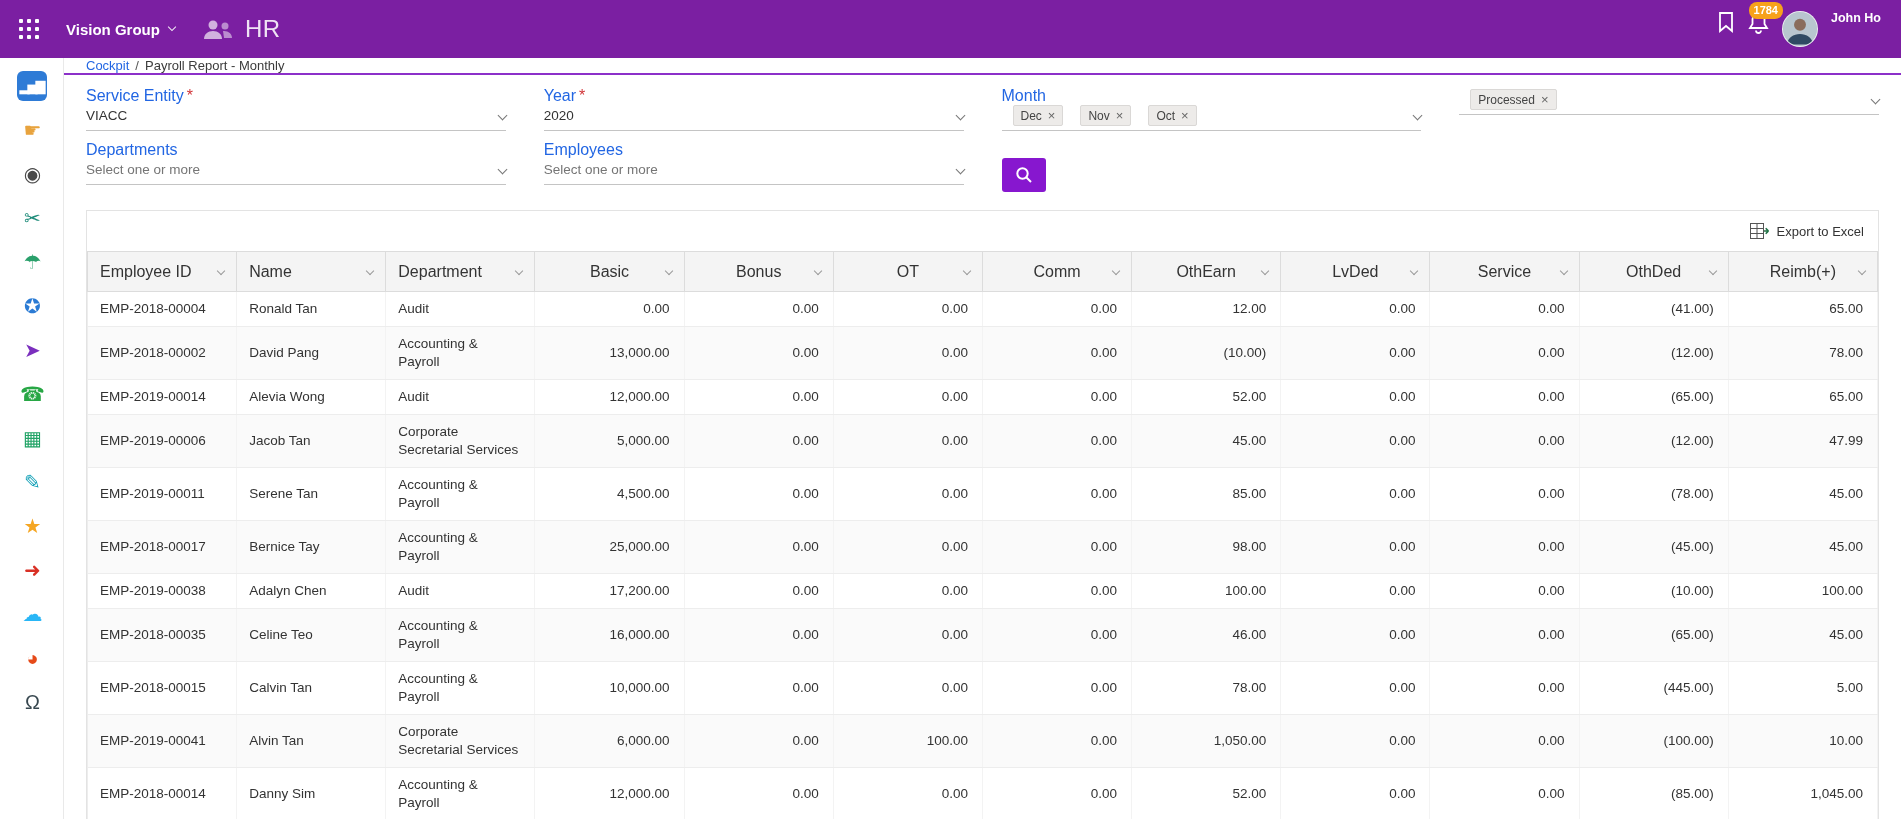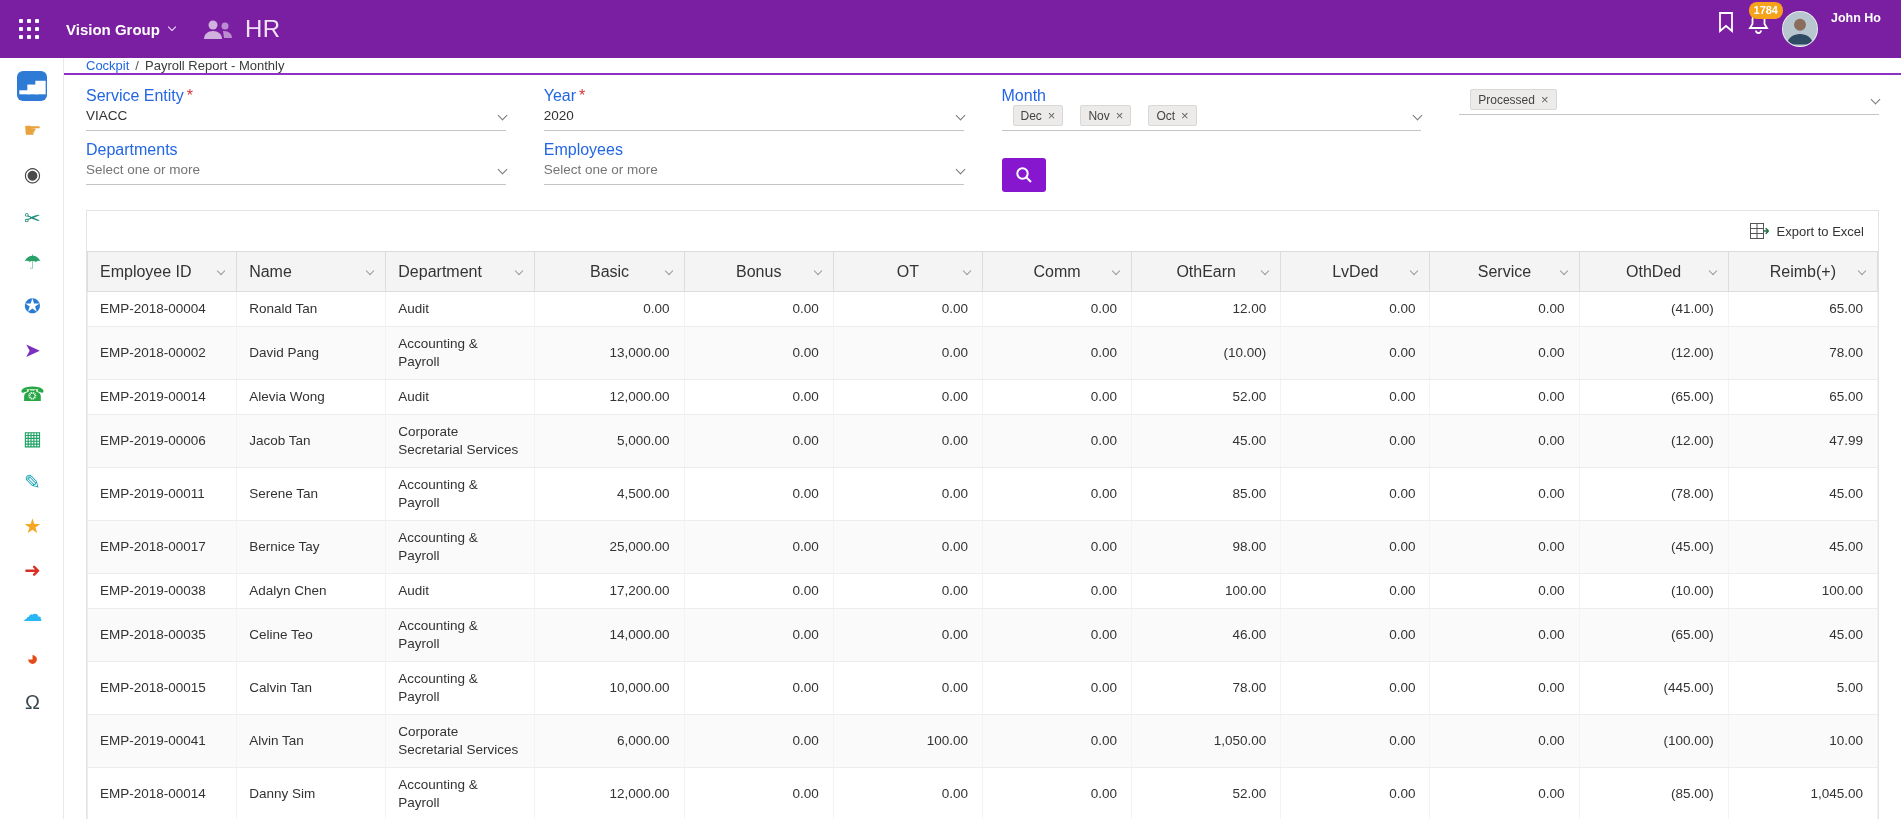--- a/index.html
+++ b/index.html
@@ -477,21 +477,21 @@
               <td class="num">100.00</td>
               <td class="num">0.00</td>
               <td class="num">0.00</td>
               <td class="num">(10.00)</td>
               <td class="num">100.00</td>
             </tr>
             <tr>
               <td class="">EMP-2018-00035</td>
               <td class="">Celine Teo</td>
               <td class="wrap">Accounting &amp; Payroll</td>
-              <td class="num">14,000.00</td>
+              <td class="num">16,000.00</td>
               <td class="num">0.00</td>
               <td class="num">0.00</td>
               <td class="num">0.00</td>
               <td class="num">46.00</td>
               <td class="num">0.00</td>
               <td class="num">0.00</td>
               <td class="num">(65.00)</td>
               <td class="num">45.00</td>
             </tr>
             <tr>

